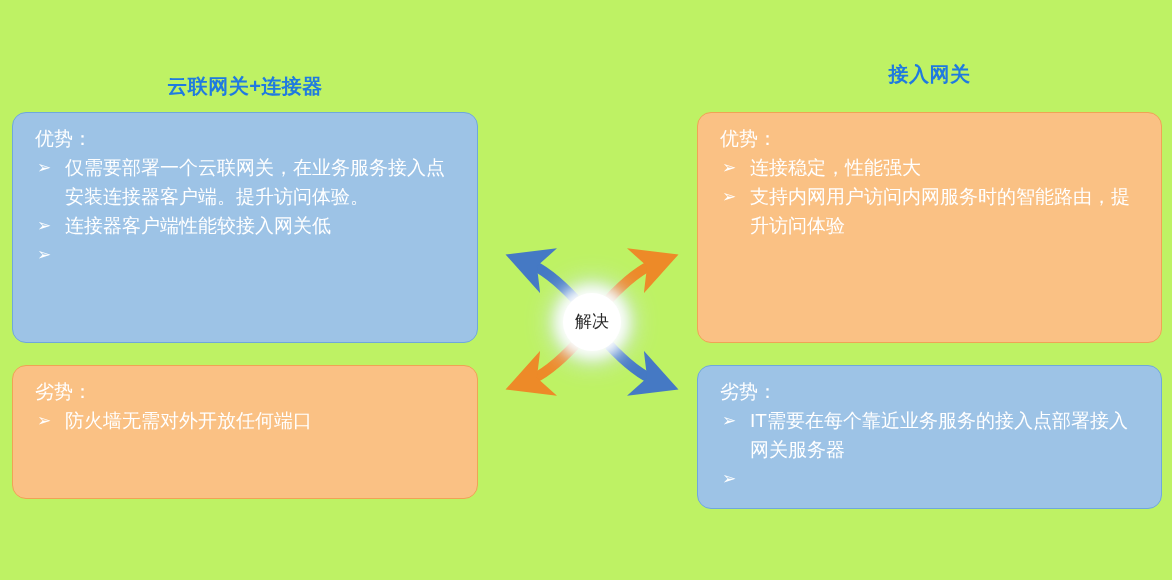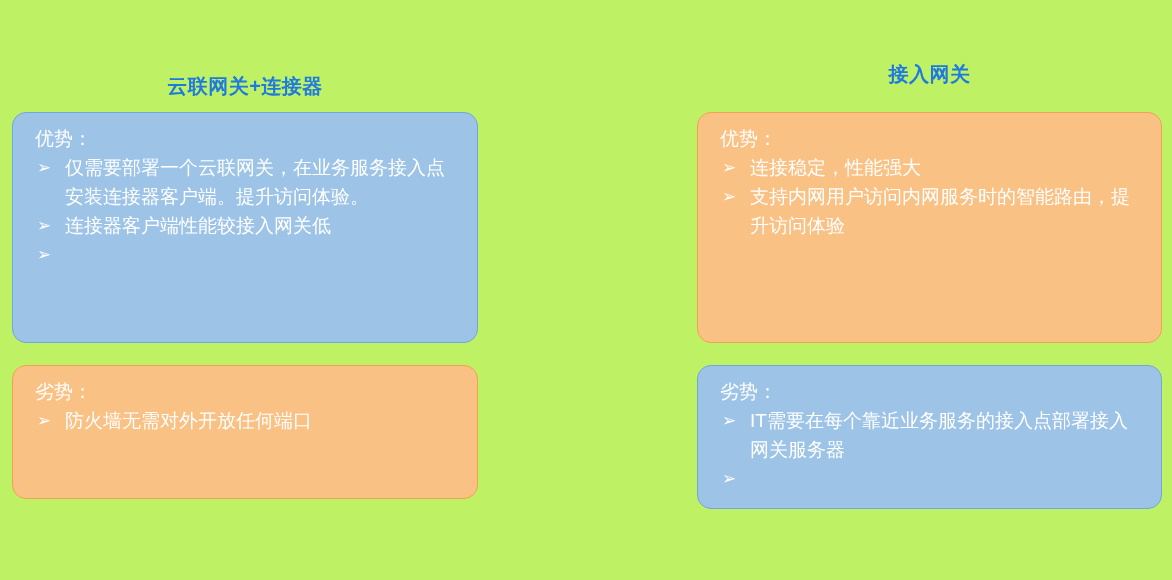--- a/index.html
+++ b/index.html
@@ -166,14 +166,38 @@
       <li>
         <span class="bullet-icon">➢</span>
         <span>IT需要在每个靠近业务服务的接入点部署接入网关服务器</span>
       </li>
       <li>
         <span class="bullet-icon">➢</span>
       </li>
     </ul>
   </div>
 
+  <div id="hub">
+    <svg width="200" height="180" viewBox="0 0 200 180">
+      <defs>
+        <marker id="ah-blue" markerWidth="5" markerHeight="5" refX="2.2" refY="2.5" orient="auto" markerUnits="strokeWidth">
+          <path d="M0,0.1 L4.6,2.5 L0,4.9 L1.25,2.5 Z" fill="#4579c4"></path>
+        </marker>
+        <marker id="ah-orange" markerWidth="5" markerHeight="5" refX="2.2" refY="2.5" orient="auto" markerUnits="strokeWidth">
+          <path d="M0,0.1 L4.6,2.5 L0,4.9 L1.25,2.5 Z" fill="#ed8a28"></path>
+        </marker>
+      </defs>
+
+      <path d="M 83,68 C 68,52 52,38 36,32" stroke="#4579c4" stroke-width="10" fill="none" stroke-linecap="butt" marker-end="url(#ah-blue)"></path>
+
+      <path d="M 117,68 C 132,52 148,38 164,32" stroke="#ed8a28" stroke-width="10" fill="none" stroke-linecap="butt" marker-end="url(#ah-orange)"></path>
+
+      <path d="M 83,114 C 68,130 52,144 36,150" stroke="#ed8a28" stroke-width="10" fill="none" stroke-linecap="butt" marker-end="url(#ah-orange)"></path>
+
+      <path d="M 117,114 C 132,130 148,144 164,150" stroke="#4579c4" stroke-width="10" fill="none" stroke-linecap="butt" marker-end="url(#ah-blue)"></path>
+    </svg>
+
+    <div id="hub-circle">
+      <span id="hub-label">解决</span>
+    </div>
+  </div>
 
 </div>
 
 </body></html>

